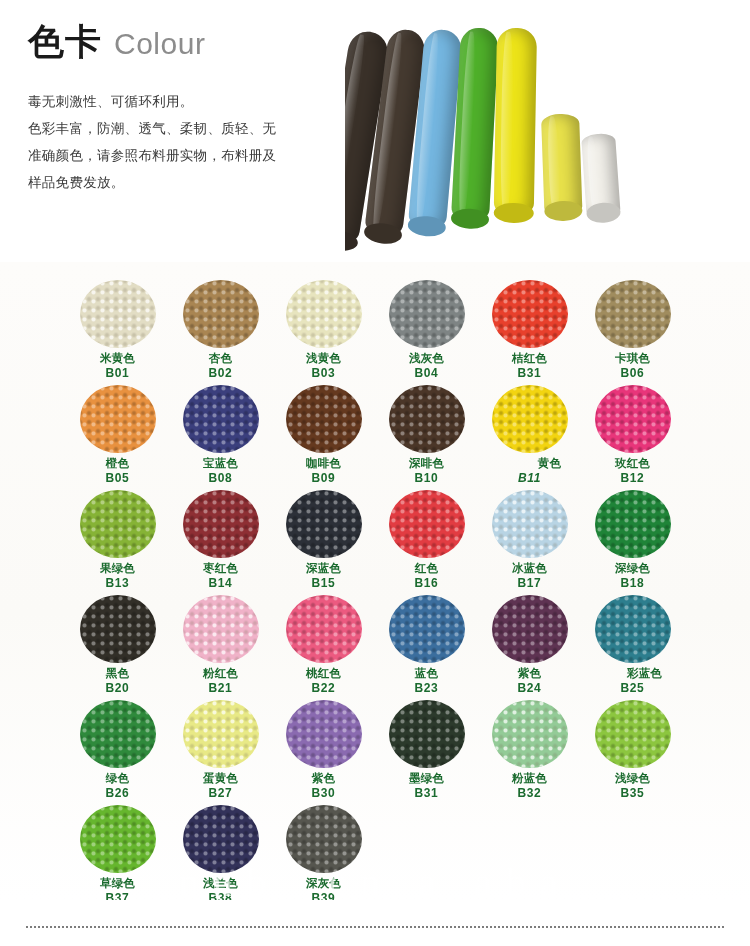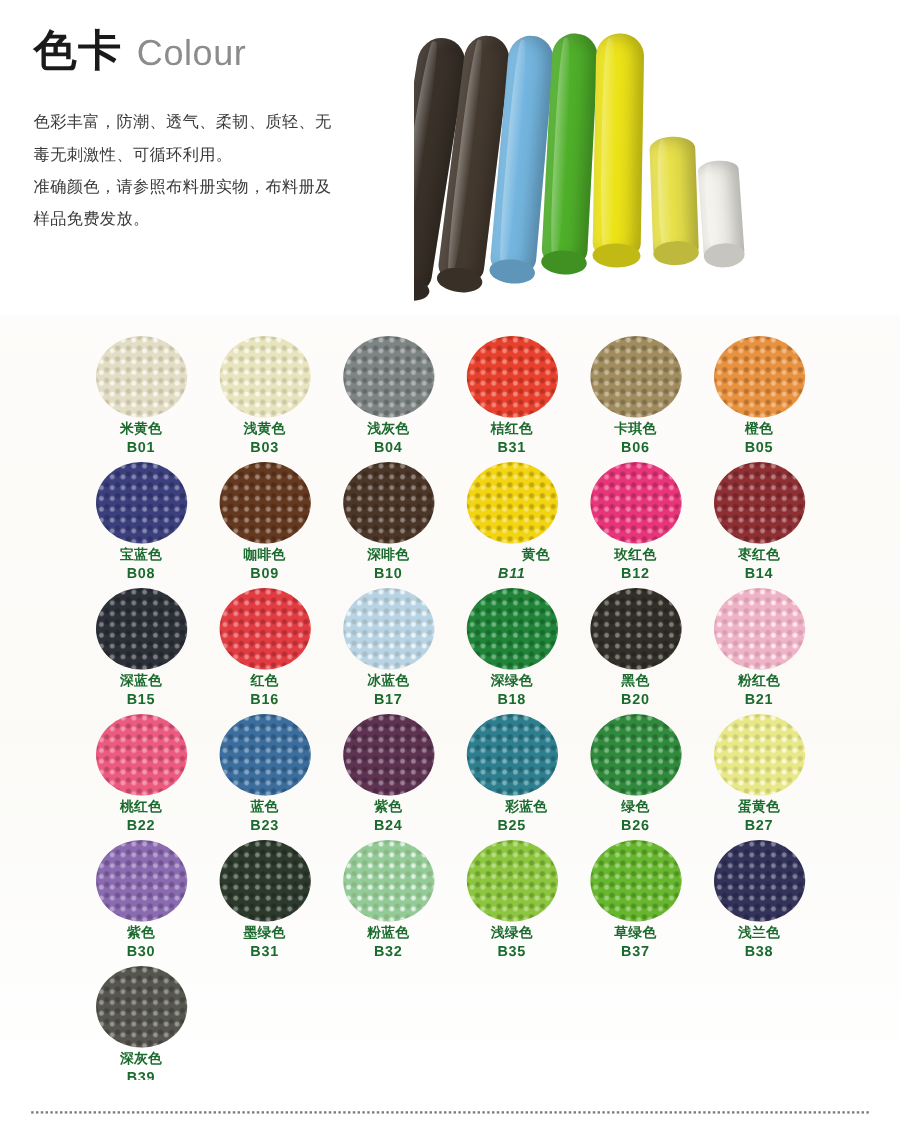--- a/index.html
+++ b/index.html
@@ -202,22 +202,22 @@
 <body>
 
 <div class="header">
 
   <div class="title-block">
     <div class="title-line">
       <span class="title-cn">色卡</span>
       <span class="title-en">Colour</span>
     </div>
     <div class="desc">
+      <p>毒无刺激性、可循环利用。</p>
       <p>色彩丰富，防潮、透气、柔韧、质轻、无</p>
-      <p>毒无刺激性、可循环利用。</p>
       <p>准确颜色，请参照布料册实物，布料册及</p>
       <p>样品免费发放。</p>
     </div>
   </div>
 
   <div class="hero" id="hero">
       <div class="roll" style="left: 6px; top: 18px; width: 40px; height: 214px; background: rgb(58, 49, 41); transform: rotate(9deg);">
         <div class="sheen"></div>
         <div class="end" style="background: rgb(58, 49, 41); filter: brightness(0.82);"></div>
       </div>
@@ -252,20 +252,27 @@
   <div class="swatch-grid" id="swatch-grid">
       <div class="swatch-cell">
         <div class="disc-wrap">
           <div class="disc light" style="background: rgb(226, 221, 196);"></div>
         </div>
         <div class="swatch-name" style="color: rgb(27, 107, 47);">米黄色</div>
         <div class="swatch-code" style="color: rgb(27, 107, 47);">B01</div>
       </div>
       <div class="swatch-cell">
         <div class="disc-wrap">
+          <div class="disc" style="background: rgb(169, 133, 82);"></div>
+        </div>
+        <div class="swatch-name" style="color: rgb(27, 107, 47);">杏色</div>
+        <div class="swatch-code" style="color: rgb(27, 107, 47);">B02</div>
+      </div>
+      <div class="swatch-cell">
+        <div class="disc-wrap">
           <div class="disc light" style="background: rgb(231, 228, 190);"></div>
         </div>
         <div class="swatch-name" style="color: rgb(27, 107, 47);">浅黄色</div>
         <div class="swatch-code" style="color: rgb(27, 107, 47);">B03</div>
       </div>
       <div class="swatch-cell">
         <div class="disc-wrap">
           <div class="disc" style="background: rgb(126, 132, 132);"></div>
         </div>
         <div class="swatch-name" style="color: rgb(27, 107, 47);">浅灰色</div>
@@ -319,20 +326,27 @@
         </div>
         <div class="swatch-name" style="color: rgb(27, 107, 47); margin-left: 40px;">黄色</div>
         <div class="swatch-code" style="color: rgb(27, 107, 47); font-style: italic;">B11</div>
       </div>
       <div class="swatch-cell">
         <div class="disc-wrap">
           <div class="disc" style="background: rgb(232, 53, 122);"></div>
         </div>
         <div class="swatch-name" style="color: rgb(27, 107, 47);">玫红色</div>
         <div class="swatch-code" style="color: rgb(27, 107, 47);">B12</div>
+      </div>
+      <div class="swatch-cell">
+        <div class="disc-wrap">
+          <div class="disc" style="background: rgb(134, 179, 54);"></div>
+        </div>
+        <div class="swatch-name" style="color: rgb(27, 107, 47);">果绿色</div>
+        <div class="swatch-code" style="color: rgb(27, 107, 47);">B13</div>
       </div>
       <div class="swatch-cell">
         <div class="disc-wrap">
           <div class="disc" style="background: rgb(142, 47, 52);"></div>
         </div>
         <div class="swatch-name" style="color: rgb(27, 107, 47);">枣红色</div>
         <div class="swatch-code" style="color: rgb(27, 107, 47);">B14</div>
       </div>
       <div class="swatch-cell">
         <div class="disc-wrap">

